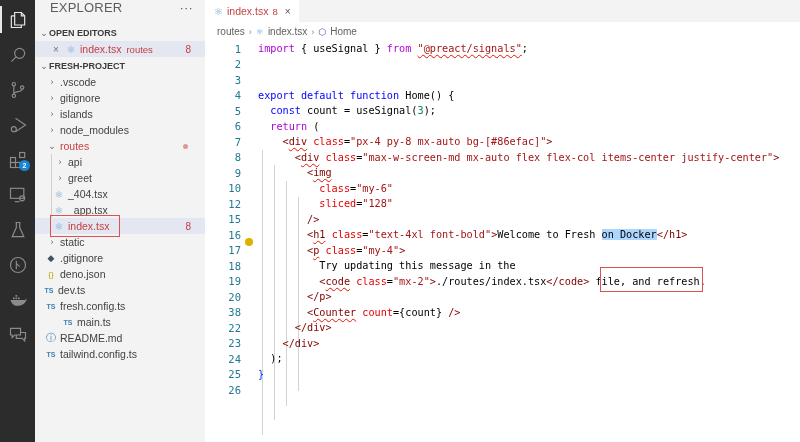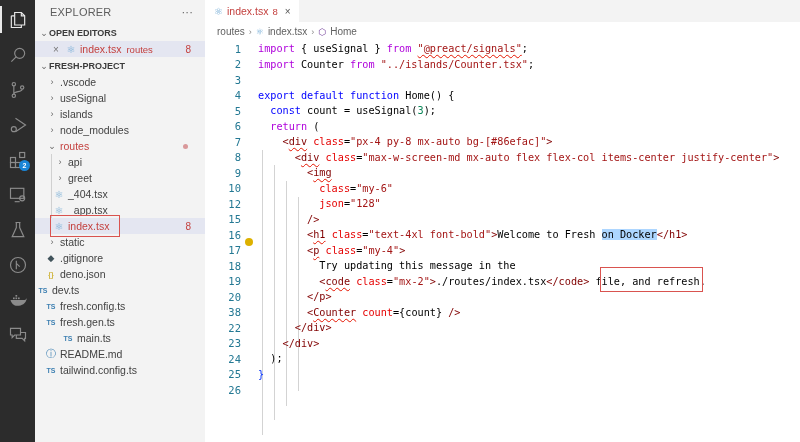--- a/index.html
+++ b/index.html
@@ -7,21 +7,21 @@
   .app { display: flex; width: 800px; height: 442px; }
   
   .activity { width: 35px; height: 442px; background: #2c2c2c; display: flex; flex-direction: column; align-items: center; position: relative; }
   .act-item { width: 35px; height: 35px; display: flex; align-items: center; justify-content: center; position: relative; }
   .act-item svg { width: 20px; height: 20px; stroke: #8b8b8b; fill: none; stroke-width: 1.4; }
   .act-item.active svg { stroke: #e8e8e8; }
   .act-item.active::before { content: ""; position: absolute; left: 0; top: 4px; width: 2px; height: 27px; background: #e8e8e8; }
   .badge { position: absolute; right: 5px; bottom: 6px; width: 11px; height: 11px; border-radius: 50%; background: #1a85d6; color: #fff; font-size: 7px; font-weight: bold; display: flex; align-items: center; justify-content: center; }
   
   .sidebar { width: 170px; height: 442px; background: #f3f3f3; font-size: 10.5px; color: #424242; position: relative; }
-  .sb-head { height: 24px; display: flex; align-items: center; justify-content: space-between; padding: 0 12px 0 15px; font-size: 11px; color: #5d5d5d; letter-spacing: 0.2px; }
+  .sb-head { height: 24px; display: flex; align-items: flex-start; justify-content: space-between; padding: 0 12px 0 15px; font-size: 13px; color: #5d5d5d; letter-spacing: 0.2px; }
   .sb-section { height: 17px; display: flex; align-items: center; padding-left: 4px; font-weight: bold; font-size: 9px; color: #3b3b3b; }
   .chev { display: inline-block; width: 10px; color: #666; font-size: 9px; font-weight: normal; text-align: center; }
   .row { height: 16px; display: flex; align-items: center; position: relative; white-space: nowrap; }
   .row.selected { background: #e4e6f1; }
   .row .lbl { margin-left: 3px; }
   .red { color: #c4413f; }
   .count { position: absolute; right: 14px; color: #c4413f; font-size: 10px; }
   .dot { position: absolute; right: 17px; width: 5px; height: 5px; border-radius: 50%; background: #d9989a; }
   .ficon { display: inline-block; width: 12px; text-align: center; font-size: 8px; }
   .ts { color: #3c7fb1; font-size: 7px; font-weight: bold; }
@@ -151,21 +151,21 @@
       <span>FRESH-PROJECT</span>
     </div>
 
     <div style="position:relative">
       <div class="row" style="padding-left:12px">
           <span class="chev">›</span>
           <span class="lbl">.vscode</span>
         </div>
       <div class="row" style="padding-left:12px">
           <span class="chev">›</span>
-          <span class="lbl">useSignal</span>
+          <span class="lbl">gitignore</span>
         </div>
       <div class="row" style="padding-left:12px">
           <span class="chev">›</span>
           <span class="lbl">islands</span>
         </div>
       <div class="row" style="padding-left:12px">
           <span class="chev">›</span>
           <span class="lbl">node_modules</span>
         </div>
       <div class="row" style="padding-left:12px">
@@ -202,31 +202,27 @@
           <span class="lbl">static</span>
         </div>
       <div class="row" style="padding-left:10px">
           <span class="ficon" style="color:#41535b;font-size:9px">◆</span>
           <span class="lbl">.gitignore</span>
         </div>
       <div class="row" style="padding-left:10px">
           <span class="ficon" style="color:#c4a000;font-size:8px">{}</span>
           <span class="lbl">deno.json</span>
         </div>
-      <div class="row" style="padding-left:2px">
+      <div class="row" style="padding-left:8px">
           <span class="ficon ts">TS</span>
           <span class="lbl">dev.ts</span>
         </div>
       <div class="row" style="padding-left:10px">
           <span class="ficon ts">TS</span>
           <span class="lbl">fresh.config.ts</span>
-        </div>
-      <div class="row" style="padding-left:10px">
-          <span class="ficon ts">TS</span>
-          <span class="lbl">fresh.gen.ts</span>
         </div>
       <div class="row" style="padding-left:27px">
           <span class="ficon ts">TS</span>
           <span class="lbl">main.ts</span>
         </div>
       <div class="row" style="padding-left:10px">
           <span class="ficon" style="color:#3c7fb1;font-size:10px">ⓘ</span>
           <span class="lbl">README.md</span>
         </div>
       <div class="row" style="padding-left:10px">
@@ -257,30 +253,30 @@
     </div>
 
     <div class="code">
 
       <div class="ind" style="left:57px;top:109px;height:285px"></div>
       <div class="ind" style="left:69px;top:124px;height:255px"></div>
       <div class="ind" style="left:81px;top:140px;height:225px"></div>
       <div class="ind" style="left:93px;top:156px;height:194px"></div>
 
       <div class="line"><span class="ln">1</span><span class="gut"></span><span class="txt"><span class="ctl">import</span><span> { useSignal } </span><span class="ctl">from</span> <span class="str squig">"@preact/signals"</span><span>;</span></span></div>
-      <div class="line"><span class="ln">2</span><span class="gut"></span><span class="txt"><span class="ctl">import</span><span> Counter </span><span class="ctl">from</span> <span class="str">"../islands/Counter.tsx"</span><span>;</span></span></div>
+      <div class="line"><span class="ln">2</span><span class="gut"></span></div>
       <div class="line"><span class="ln">3</span><span class="gut"></span><span class="txt"></span></div>
       <div class="line"><span class="ln">4</span><span class="gut"></span><span class="txt"><span class="kw">export</span> <span class="kw">default</span> <span class="kw">function</span><span> Home() {</span></span></div>
       <div class="line"><span class="ln">5</span><span class="gut"></span><span class="txt">  <span class="kw">const</span><span> count = useSignal(</span><span class="num">3</span><span>);</span></span></div>
       <div class="line"><span class="ln">6</span><span class="gut"></span><span class="txt">  <span class="ctl">return</span><span> (</span></span></div>
       <div class="line"><span class="ln">7</span><span class="gut"></span><span class="txt">    <span class="tag">&lt;</span><span class="tag squig">div</span> <span class="attr">class</span><span>=</span><span class="str">"px-4 py-8 mx-auto bg-[#86efac]"</span><span class="tag">&gt;</span></span></div>
       <div class="line"><span class="ln">8</span><span class="gut"></span><span class="txt">      <span class="tag">&lt;</span><span class="tag squig">div</span> <span class="attr">class</span><span>=</span><span class="str">"max-w-screen-md mx-auto flex flex-col items-center justify-center"</span><span class="tag">&gt;</span></span></div>
       <div class="line"><span class="ln">9</span><span class="gut"></span><span class="txt">        <span class="tag">&lt;</span><span class="tag squig">img</span></span></div>
       <div class="line"><span class="ln">10</span><span class="gut"></span><span class="txt">          <span class="attr">class</span><span>=</span><span class="str">"my-6"</span></span></div>
-      <div class="line"><span class="ln">12</span><span class="gut"></span><span class="txt">          <span class="attr">json</span><span>=</span><span class="str">"128"</span></span></div>
+      <div class="line"><span class="ln">12</span><span class="gut"></span><span class="txt">          <span class="attr">sliced</span><span>=</span><span class="str">"128"</span></span></div>
       <div class="line"><span class="ln">15</span><span class="gut"></span><span class="txt">        <span class="tag">/&gt;</span></span></div>
       <div class="line"><span class="ln">16</span><span class="gut"><span class="bulb"></span></span><span class="txt">        <span class="tag">&lt;</span><span class="tag squig">h1</span> <span class="attr">class</span><span>=</span><span class="str">"text-4xl font-bold"</span><span class="tag">&gt;</span><span>Welcome to Fresh </span><span class="sel">on Docker</span><span class="tag">&lt;/h1&gt;</span></span></div>
       <div class="line"><span class="ln">17</span><span class="gut"></span><span class="txt">        <span class="tag">&lt;</span><span class="tag squig">p</span> <span class="attr">class</span><span>=</span><span class="str">"my-4"</span><span class="tag">&gt;</span></span></div>
       <div class="line"><span class="ln">18</span><span class="gut"></span><span class="txt">          <span>Try updating this message in the</span></span></div>
       <div class="line"><span class="ln">19</span><span class="gut"></span><span class="txt">          <span class="tag">&lt;</span><span class="tag squig">code</span> <span class="attr">class</span><span>=</span><span class="str">"mx-2"</span><span class="tag">&gt;</span><span>./routes/index.tsx</span><span class="tag">&lt;/code&gt;</span><span> file, and refresh.</span></span></div>
       <div class="line"><span class="ln">20</span><span class="gut"></span><span class="txt">        <span class="tag">&lt;/p&gt;</span></span></div>
       <div class="line"><span class="ln">38</span><span class="gut"></span><span class="txt">        <span class="tag">&lt;</span><span class="tag squig">Counter</span><span class="attr"> count</span><span>=</span><span>{count}</span><span class="tag"> /&gt;</span></span></div>
       <div class="line"><span class="ln">22</span><span class="gut"></span><span class="txt">      <span class="tag">&lt;/div&gt;</span></span></div>
       <div class="line"><span class="ln">23</span><span class="gut"></span><span class="txt">    <span class="tag">&lt;/div&gt;</span></span></div>
       <div class="line"><span class="ln">24</span><span class="gut"></span><span class="txt">  <span>);</span></span></div>

